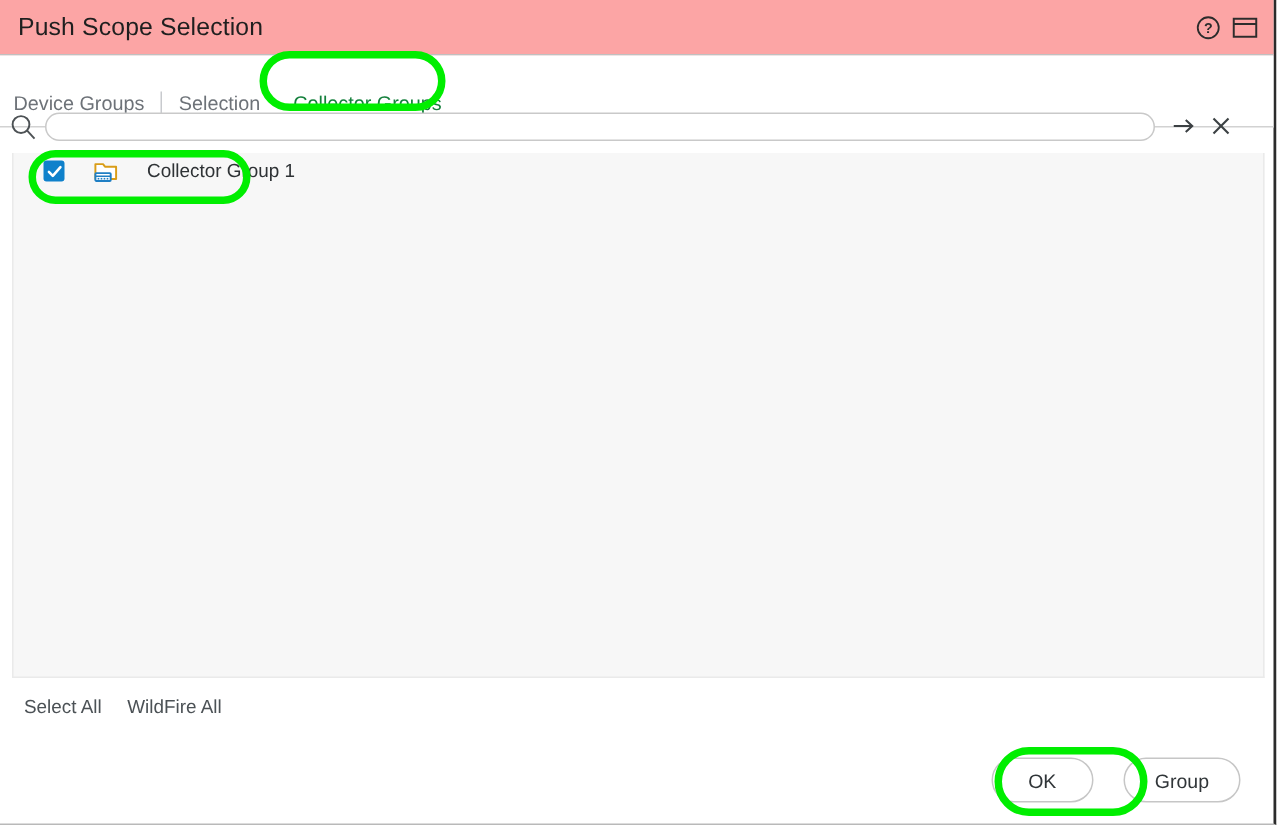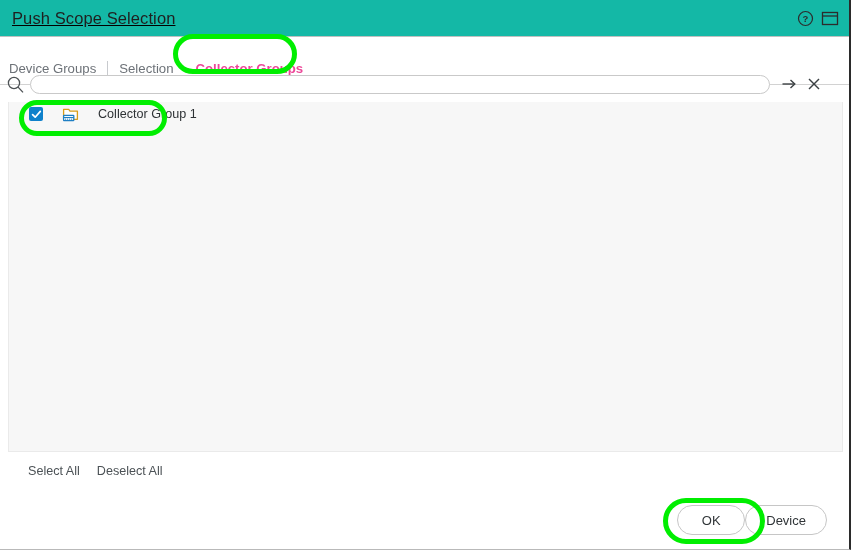--- a/index.html
+++ b/index.html
@@ -20,25 +20,24 @@
     border-right: 2px solid #2b2b2b;
     border-bottom: 1px solid #b9b9b9;
   }
 
   
   #titlebar {
     position: absolute;
     left: 0; top: 0;
     width: 849px;
     height: 37px;
-    background: #14b8a6;
+    background: #fca5a5;
     border-bottom: 1px solid #c0c0c0;
     display: flex;
     align-items: center;
-    text-decoration: underline;
   }
   #title-text {
     margin-left: 12px;
     font-size: 16.5px;
     color: #1f1f1f;
     letter-spacing: .1px;
     white-space: nowrap;
   }
   #titlebar-actions {
     position: absolute;
@@ -68,22 +67,22 @@
     display: flex;
     align-items: center;
     padding: 0 11px;
     font-size: 13.2px;
     color: #6d7278;
     white-space: nowrap;
     cursor: pointer;
   }
   .tab.first { padding-left: 9px; }
   .tab.active {
-    color: #ec4899;
-    font-weight: bold;
+    color: #15803d;
+    font-weight: normal;
   }
   .tab.active::after {
     content: "";
     position: absolute;
     left: 6px;
     right: 6px;
     bottom: 0;
     height: 3px;
     background: #2896d8;
   }
@@ -167,37 +166,37 @@
 
   
   #selectrow {
     position: absolute;
     left: 0; top: 460px;
     width: 849px;
     height: 22px;
     display: flex;
     align-items: center;
     gap: 17px;
-    padding-left: 28px;
+    padding-left: 16px;
   }
   .linkbtn {
     font-size: 12.6px;
     color: #4c5256;
     cursor: pointer;
     white-space: nowrap;
   }
 
   
   #footer {
     position: absolute;
     right: 22px;
     top: 505px;
     display: flex;
     align-items: center;
-    gap: 0;
+    gap: 20px;
   }
   .btn {
     height: 30px;
     min-width: 68px;
     padding: 0 20px;
     border: 1px solid #c6c6c6;
     border-radius: 16px;
     background: #ffffff;
     font-family: "Liberation Sans", sans-serif;
     font-size: 13px;
@@ -297,25 +296,25 @@
           <rect x="7.1" y="12.6" width="1.1" height="1.1" fill="#1f7fc4"></rect>
           <rect x="9.1" y="12.6" width="1.1" height="1.1" fill="#1f7fc4"></rect>
         </svg>
       </span>
       <span class="row-label">Collector Group 1</span>
     </div>
   </div>
 
   <div id="selectrow">
     <span class="linkbtn">Select All</span>
-    <span class="linkbtn">Deselect All</span>
+    <span class="linkbtn">WildFire All</span>
   </div>
 
   <div id="footer">
     <button class="btn">OK</button>
-    <button class="btn">Device</button>
+    <button class="btn">Group</button>
   </div>
 
   <div class="ring" id="ring-tab"></div>
   <div class="ring" id="ring-item"></div>
   <div class="ring" id="ring-ok"></div>
 
 </div>
 
 </body></html>

